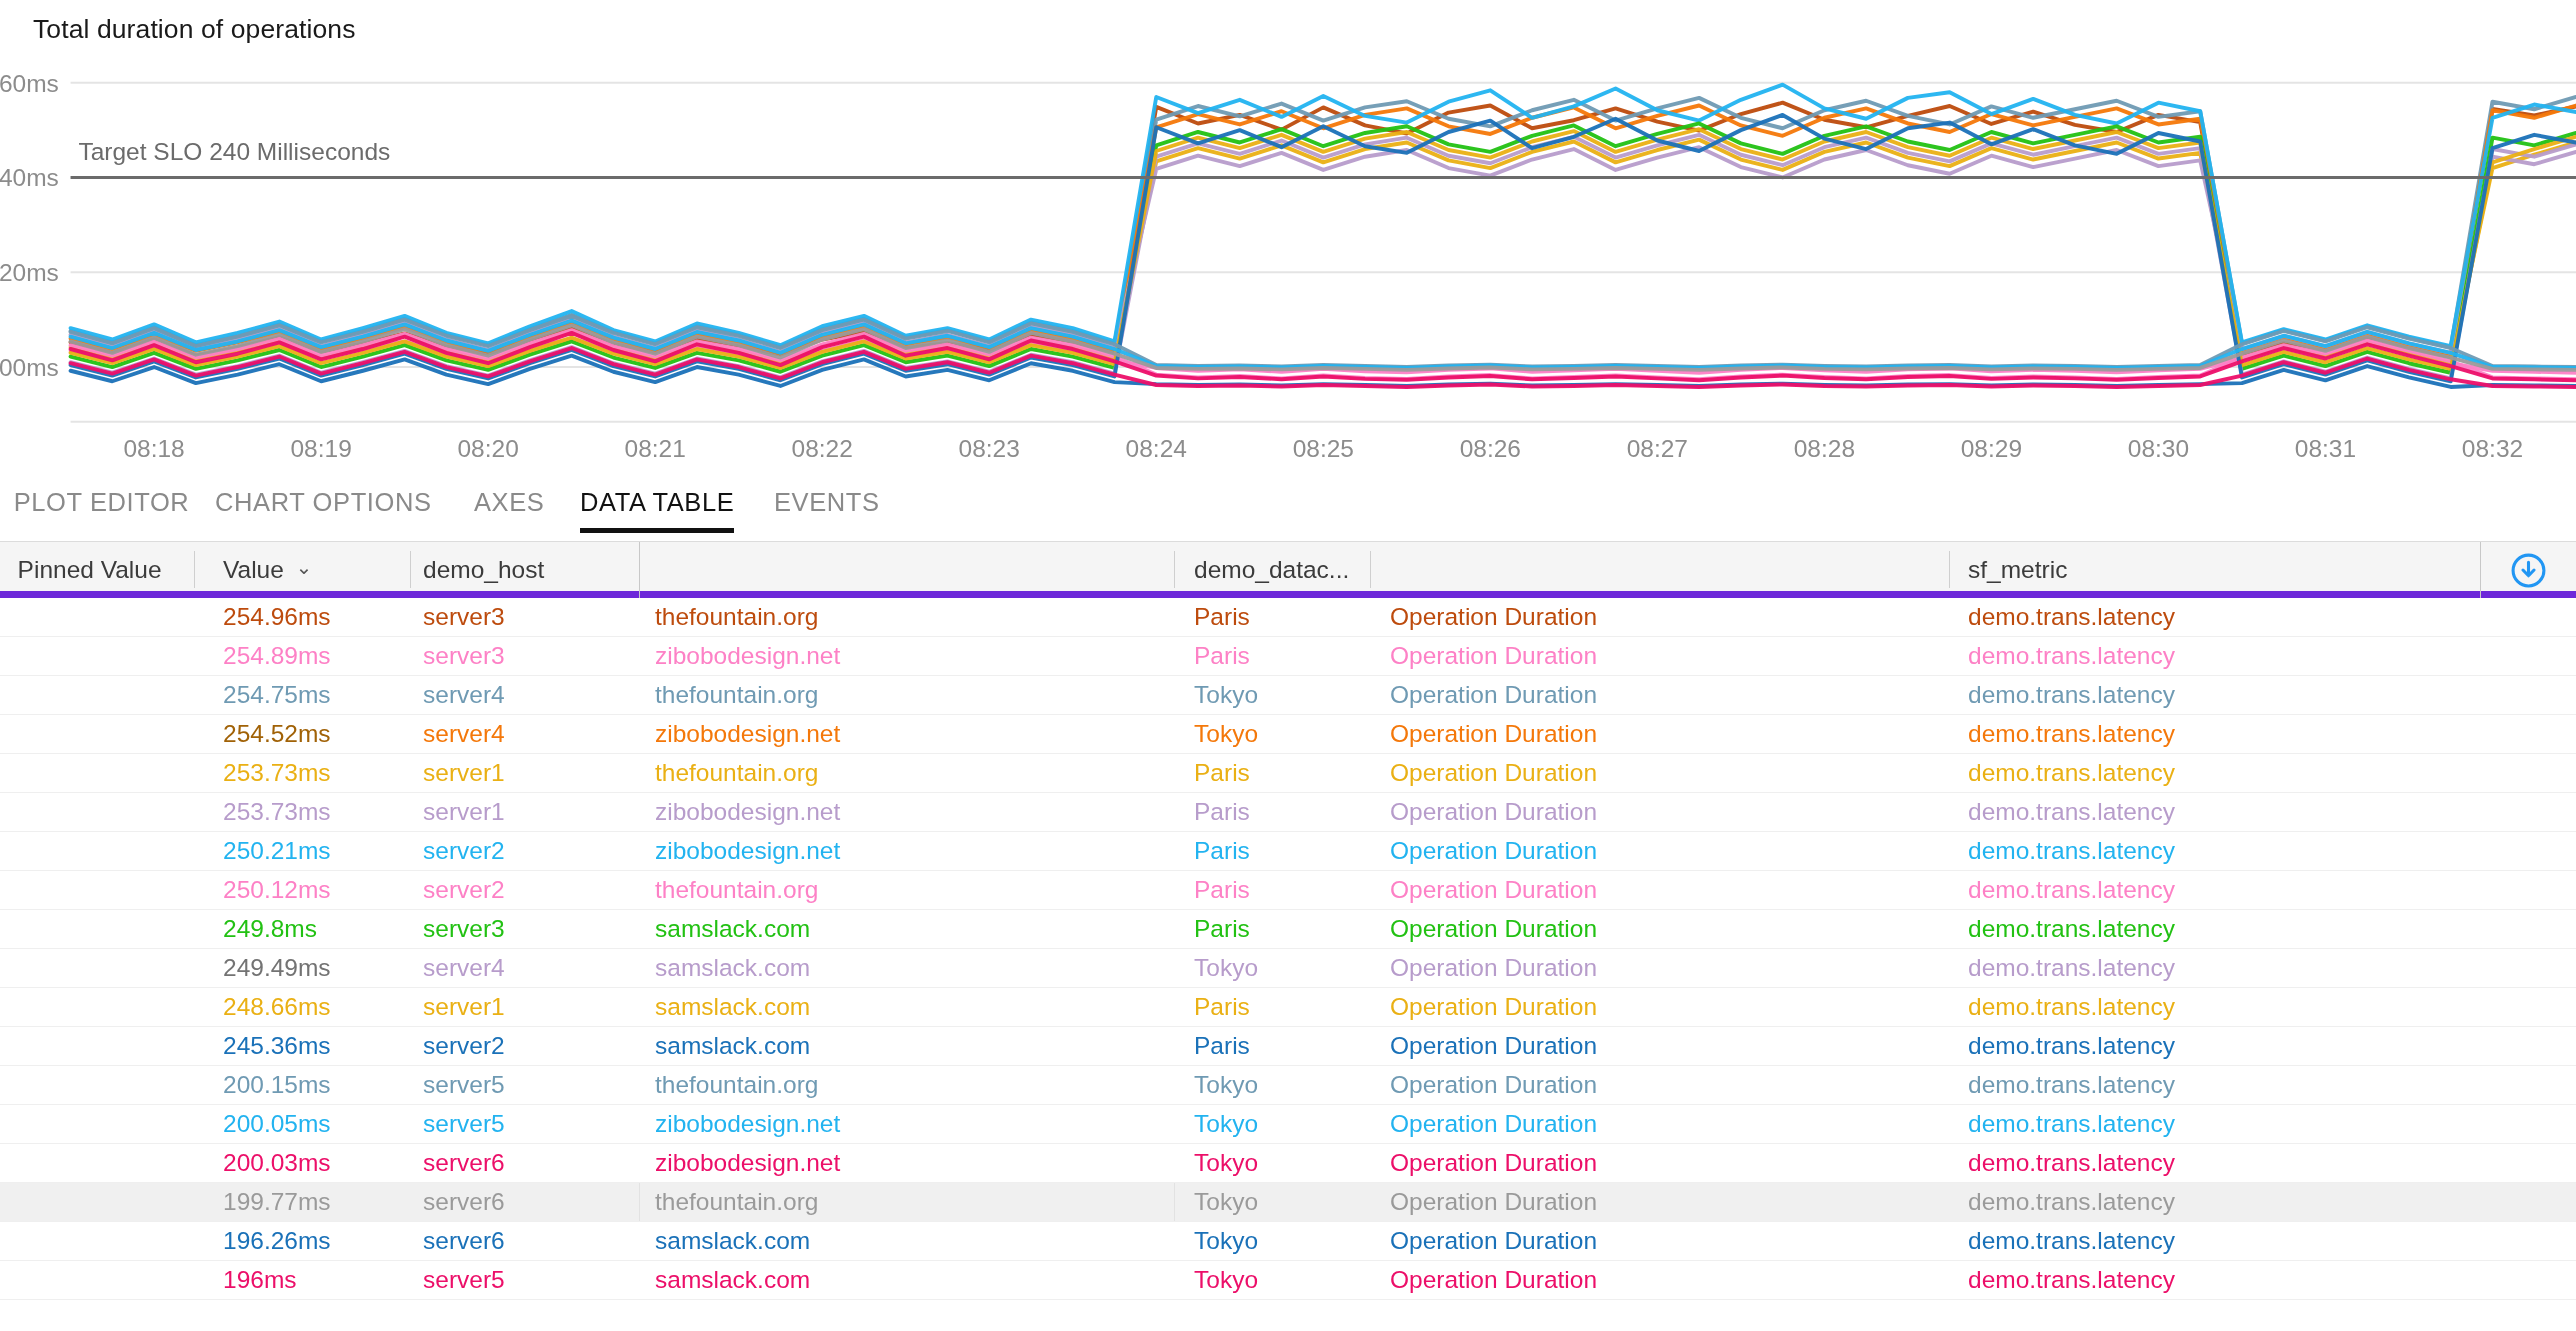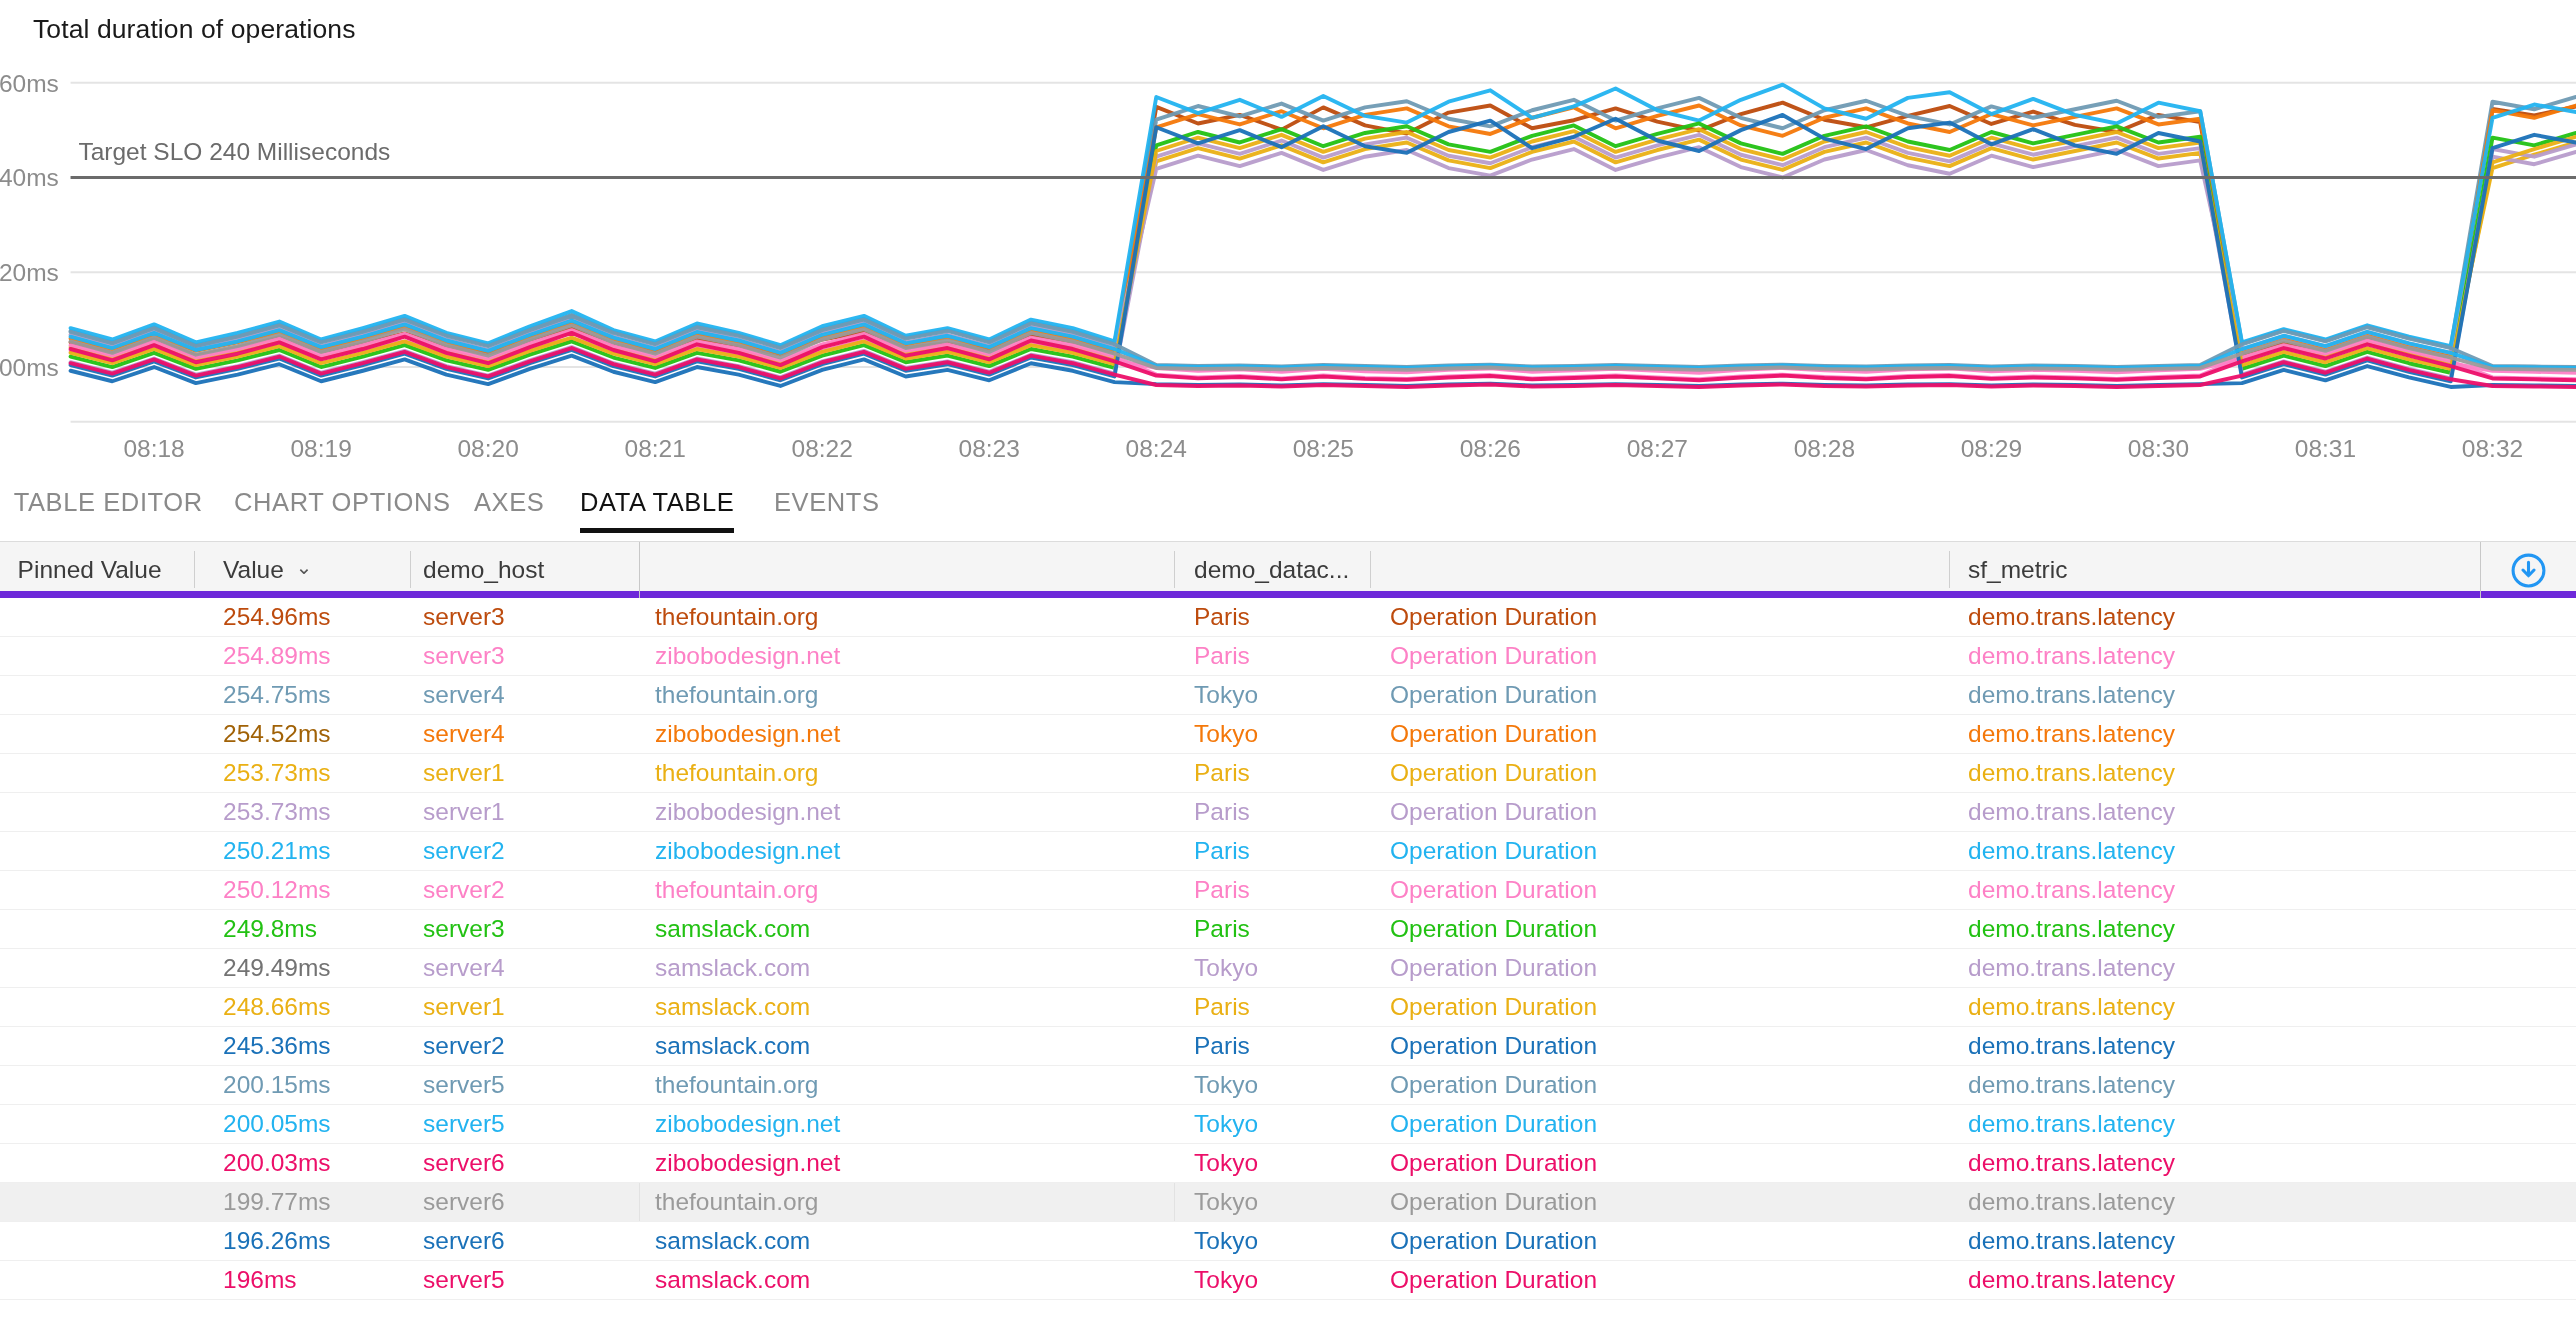--- a/index.html
+++ b/index.html
@@ -132,22 +132,22 @@
       <text x="1690.8" y="466" text-anchor="middle" font-size="25" fill="#8c8c8c" font-family="&quot;Liberation Sans&quot;, sans-serif">08:27</text>
       <text x="1861.1999999999998" y="466" text-anchor="middle" font-size="25" fill="#8c8c8c" font-family="&quot;Liberation Sans&quot;, sans-serif">08:28</text>
       <text x="2031.6000000000001" y="466" text-anchor="middle" font-size="25" fill="#8c8c8c" font-family="&quot;Liberation Sans&quot;, sans-serif">08:29</text>
       <text x="2202" y="466" text-anchor="middle" font-size="25" fill="#8c8c8c" font-family="&quot;Liberation Sans&quot;, sans-serif">08:30</text>
       <text x="2372.4" y="466" text-anchor="middle" font-size="25" fill="#8c8c8c" font-family="&quot;Liberation Sans&quot;, sans-serif">08:31</text>
       <text x="2542.8" y="466" text-anchor="middle" font-size="25" fill="#8c8c8c" font-family="&quot;Liberation Sans&quot;, sans-serif">08:32</text>
     </svg>
 </div>
 
 <div id="tabstrip">
-    <div class="tab" style="left: 13.7px;"><span>TABLE EDITOR</span></div>
-    <div class="tab" style="left: 234px;"><span>CHART OPTIONS</span></div>
+    <div class="tab" style="left: 13.7px;"><span>PLOT EDITOR</span></div>
+    <div class="tab" style="left: 215px;"><span>CHART OPTIONS</span></div>
     <div class="tab" style="left: 474px;"><span>AXES</span></div>
     <div class="tab active" style="left: 580px;"><span>DATA TABLE</span></div>
     <div class="tab" style="left: 774px;"><span>EVENTS</span></div>
   </div>
 
 <div id="table-wrap">
   <div id="thead">
     <div id="download-cell">
       <svg class="dl-icon" viewBox="0 0 24 24">
         <circle cx="12" cy="12" r="10" fill="none" stroke="#2196f3" stroke-width="2"></circle>

